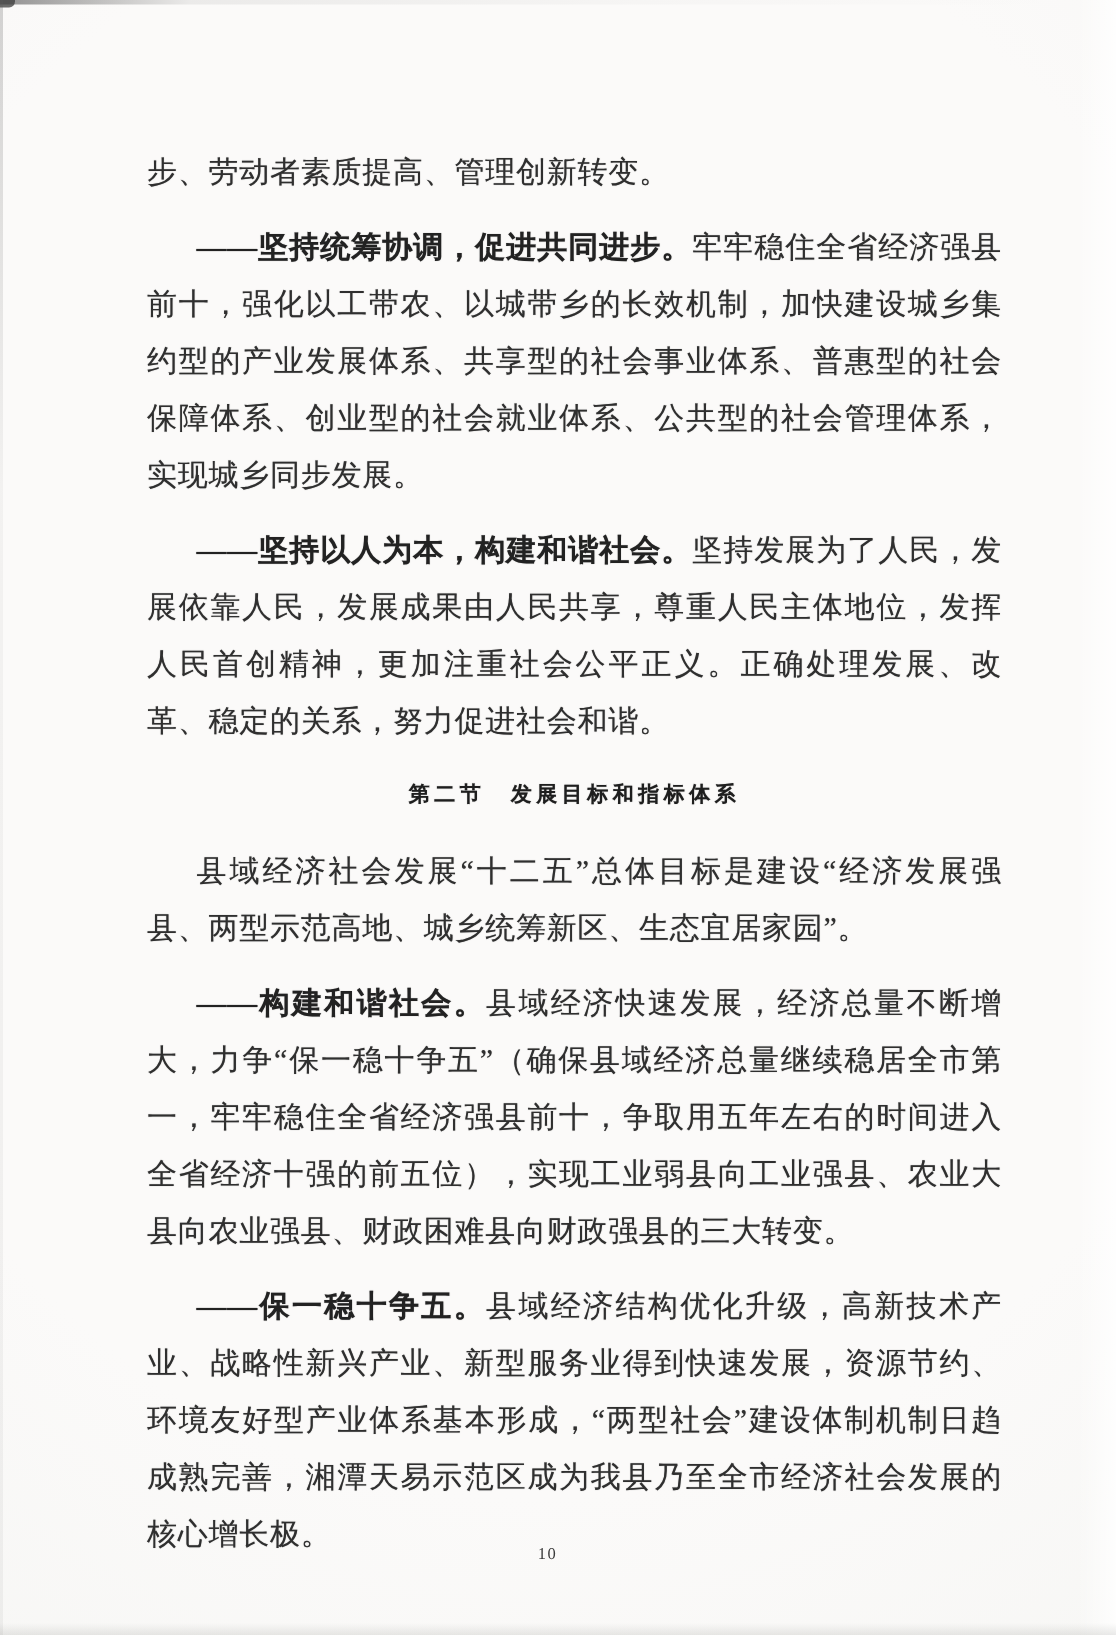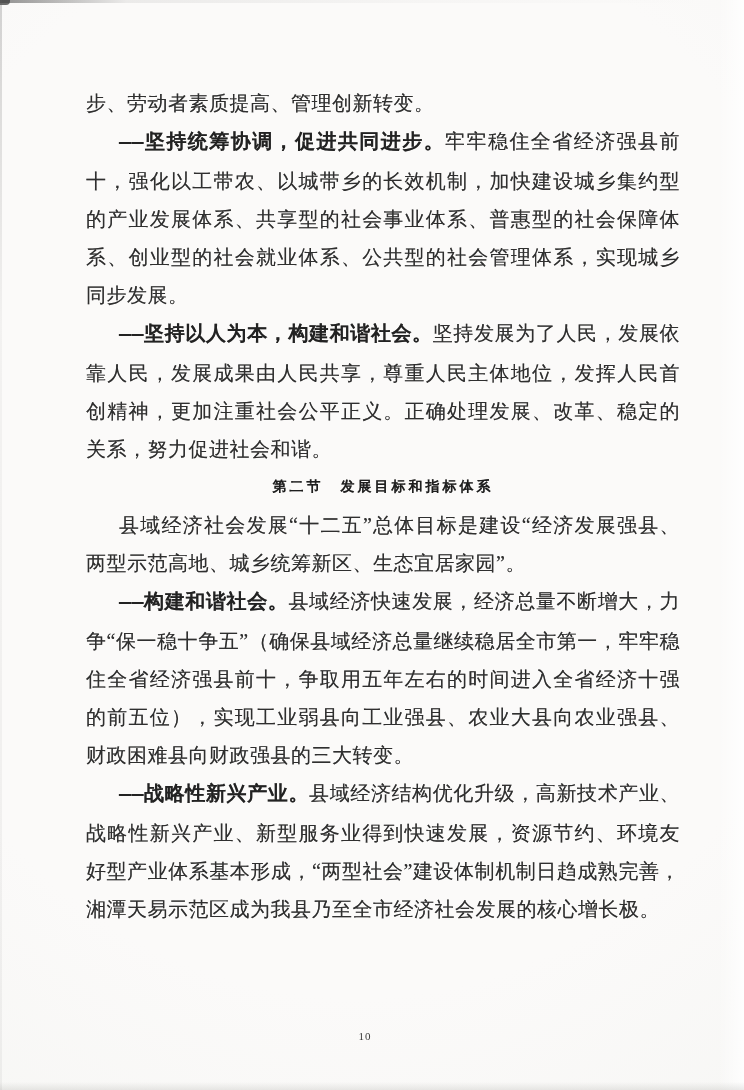--- a/index.html
+++ b/index.html
@@ -45,24 +45,24 @@
     left: 86px;
     top: 84px;
     width: 594px;
     font-size: 20px;
     line-height: 38px;
     text-align: justify;
     letter-spacing: 0.5px;
     
     text-shadow: 0 0 0.6px rgba(47,47,47,0.55);
   }
-  .content p { margin: 0; }
+  .content p { margin: 12px; }
   p.continuation { text-indent: 0; }
   p.indented { text-indent: 1.65em; }
-  .lead { font-weight: bold; color: #222; font-family: Liberation Mono, monospace; }
+  .lead { font-weight: bold; color: #222; }
 
   .section-heading {
     margin: 34px 0 0 0;
     text-align: center;
     font-weight: bold;
     font-size: 14px;
     letter-spacing: 3px;
     color: #1e1e1e;
     text-indent: 0;
   }
@@ -103,19 +103,19 @@
 
     <p class="indented"><span class="lead">——坚持以人为本，构建和谐社会。</span><span>坚持发展为了人民，发展依靠人民，发展成果由人民共享，尊重人民主体地位，发挥人民首创精神，更加注重社会公平正义。正确处理发展、改革、稳定的关系，努力促进社会和谐。</span></p>
 
     <p class="section-heading">第二节　发展目标和指标体系</p>
 
 
     <p class="indented">县域经济社会发展“十二五”总体目标是建设“经济发展强县、两型示范高地、城乡统筹新区、生态宜居家园”。</p>
 
     <p class="indented"><span class="lead">——构建和谐社会。</span><span>县域经济快速发展，经济总量不断增大，力争“保一稳十争五”（确保县域经济总量继续稳居全市第一，牢牢稳住全省经济强县前十，争取用五年左右的时间进入全省经济十强的前五位），实现工业弱县向工业强县、农业大县向农业强县、财政困难县向财政强县的三大转变。</span></p>
 
-    <p class="indented"><span class="lead">——战略性新兴产业。</span><span>县域经济结构优化升级，高新技术产业、战略性新兴产业、新型服务业得到快速发展，资源节约、环境友好型产业体系基本形成，“两型社会”建设体制机制日趋成熟完善，湘潭天易示范区成为我县乃至全市经济社会发展的核心增长极。</span></p>
+    <p class="indented"><span class="lead">——保一稳十争五。</span><span>县域经济结构优化升级，高新技术产业、战略性新兴产业、新型服务业得到快速发展，资源节约、环境友好型产业体系基本形成，“两型社会”建设体制机制日趋成熟完善，湘潭天易示范区成为我县乃至全市经济社会发展的核心增长极。</span></p>
 
   </div>
 
   <div class="page-number">10</div>
 
 </div>
 
 </body></html>

